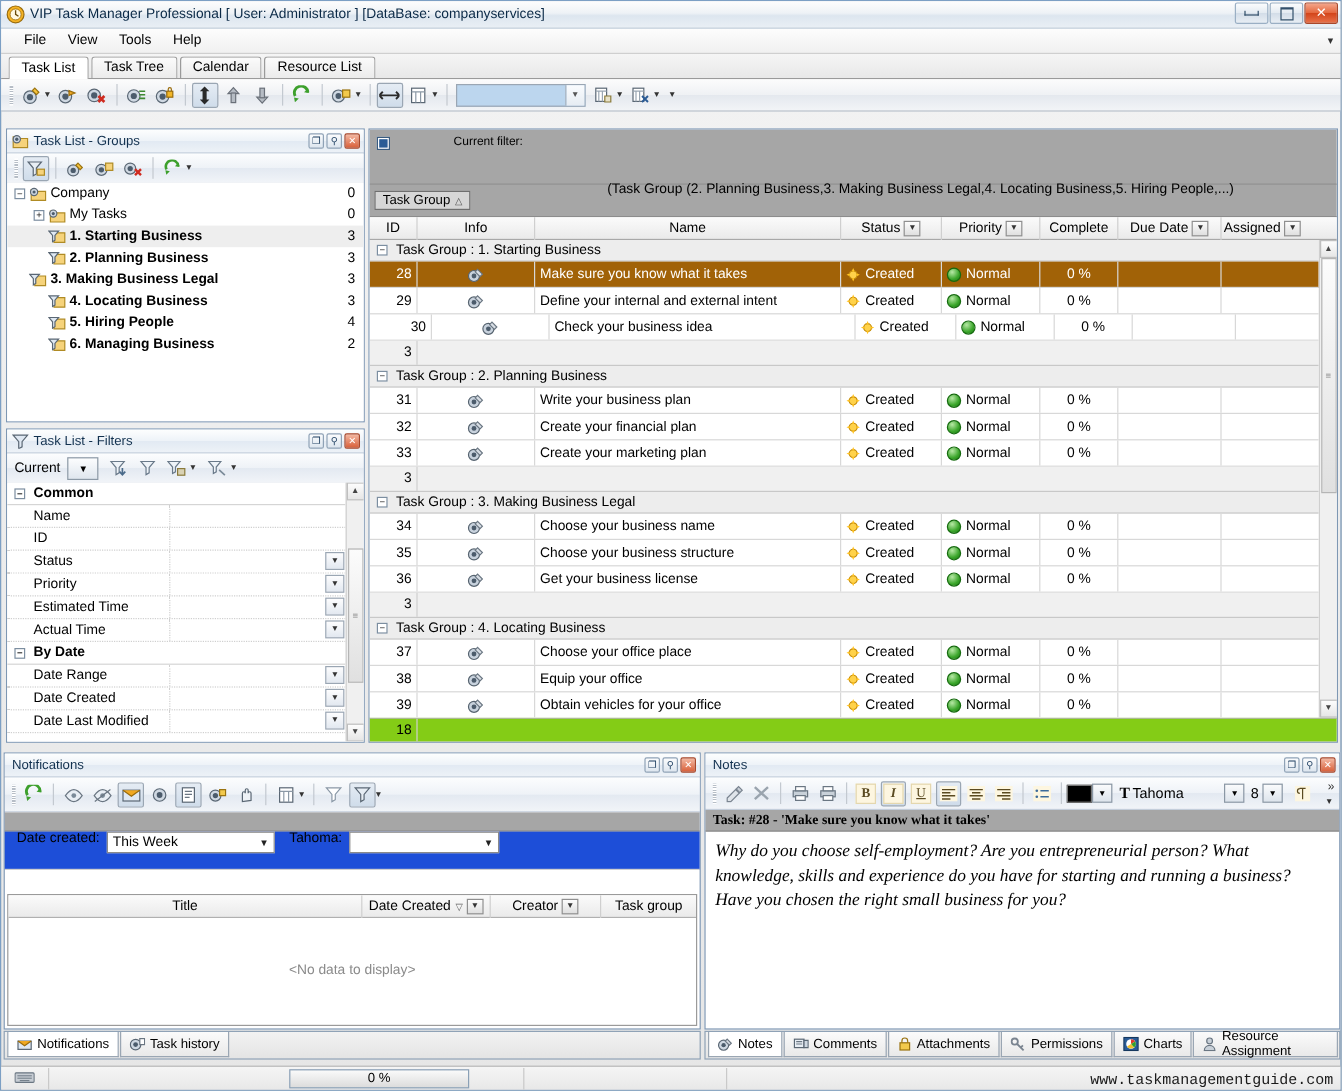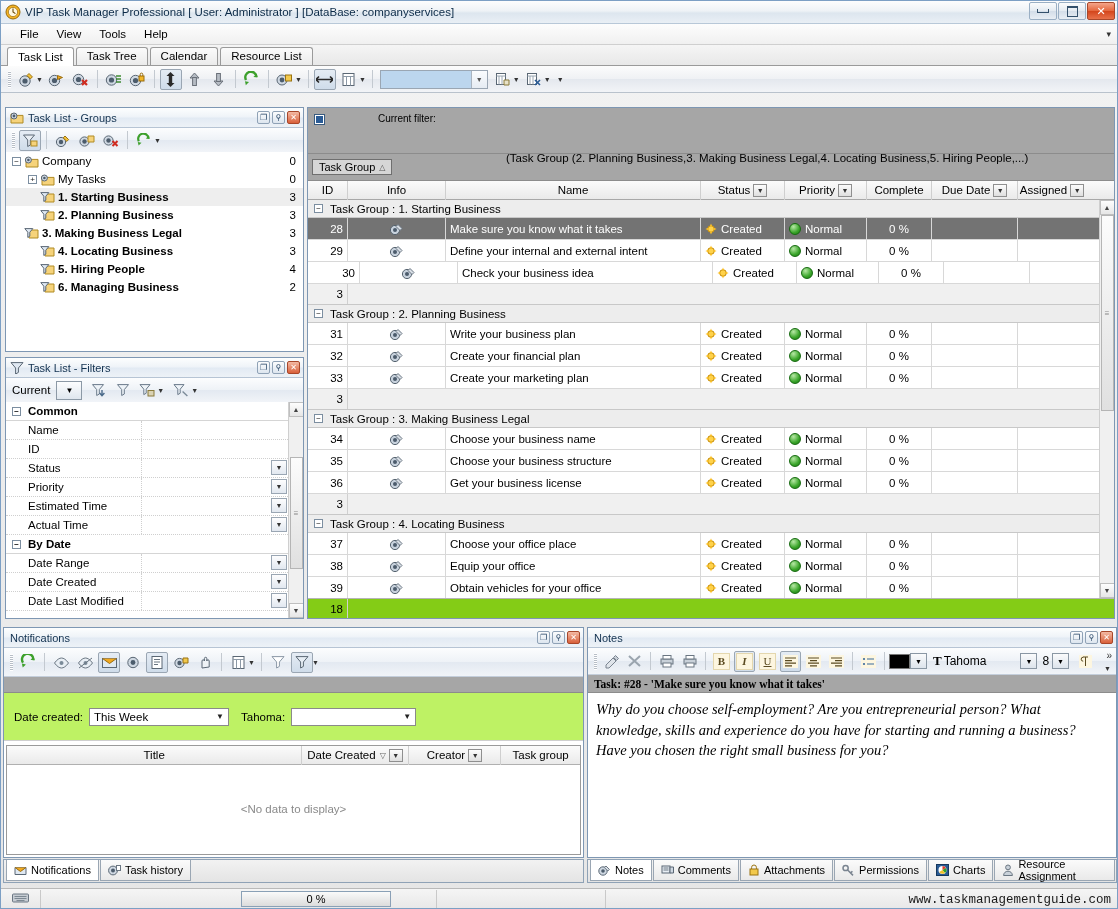--- a/index.html
+++ b/index.html
@@ -130,40 +130,40 @@
     font-size:11.5px;box-sizing:border-box;}
   .ch{height:19px;display:flex;align-items:center;justify-content:center;
     border-right:1px solid #cfcfcf;box-sizing:border-box;position:relative;}
   .chdrop{width:14px;height:13px;border:1px solid #8f8f8f;
     background:linear-gradient(#fcfcfc,#dfdfdf);margin-left:3px;
     display:flex;align-items:center;justify-content:center;font-size:7px;color:#333;
     box-sizing:border-box;}
   .gridrows{position:absolute;left:0;right:15px;top:0;bottom:0;overflow:hidden;background:#fff;}
   .grow{height:22px;display:flex;align-items:center;font-size:11.5px;
     border-bottom:1px solid #d8d8d8;box-sizing:border-box;}
-  .grow.sel{background:#737373;color:#fff;text-align:right;}
+  .grow.sel{background:#a16207;color:#fff;text-align:right;}
   .ghead{height:18px;display:flex;align-items:center;font-size:11.5px;
     background:#ededed;border-bottom:1px solid #c8c8c8;padding-left:6px;box-sizing:border-box;}
   .gsum{height:21px;display:flex;align-items:center;font-size:11.5px;
     background:#f0f0f0;border-bottom:1px solid #c8c8c8;box-sizing:border-box;}
   .cell{height:100%;display:flex;align-items:center;box-sizing:border-box;
     border-right:1px solid #d8d8d8;padding:0 4px;overflow:hidden;white-space:nowrap;}
   .cell.c{justify-content:center;}
   .cell.r{justify-content:flex-end;}
 
   
   .stico{width:12px;height:12px;margin-right:4px;flex:0 0 auto;}
   .prico{width:12px;height:12px;border-radius:50%;margin-right:4px;flex:0 0 auto;
     background:radial-gradient(circle at 35% 28%,#b7e8a5,#3aa52a 60%,#1d7714);
     border:1px solid #166b0f;box-sizing:border-box;}
 
   
   .greystrip{height:15px;background:#a6a6a6;border-bottom:1px solid #8c8c8c;}
-  .notifilter{height:48px;display:flex;align-items:center;padding-left:10px;
-    background:#bef264;border-bottom:1px solid #cfcfcf;gap:6px;box-sizing:border-box;}
+  .notifilter{height:32px;display:flex;align-items:flex-start;padding-left:10px;
+    background:#1d4ed8;border-bottom:1px solid #cfcfcf;gap:6px;box-sizing:border-box;}
   .cmb{height:18px;border:1px solid #8a8a8a;background:#fff;display:flex;align-items:center;
     padding-left:4px;font-size:11.5px;box-sizing:border-box;}
   .cmb .cbtn{margin-left:auto;width:16px;height:16px;display:flex;
     align-items:center;justify-content:center;font-size:8px;color:#222;}
   .nodata{position:absolute;left:0;right:0;top:50%;transform:translateY(-50%);
     text-align:center;font-size:11.5px;color:#8a8a8a;}
 
   
   .ntoolbar{height:26px;display:flex;align-items:center;padding-left:3px;
     background:linear-gradient(#fcfdfe,#eef2f7 50%,#e3e9f1 51%,#f1f4f8);

